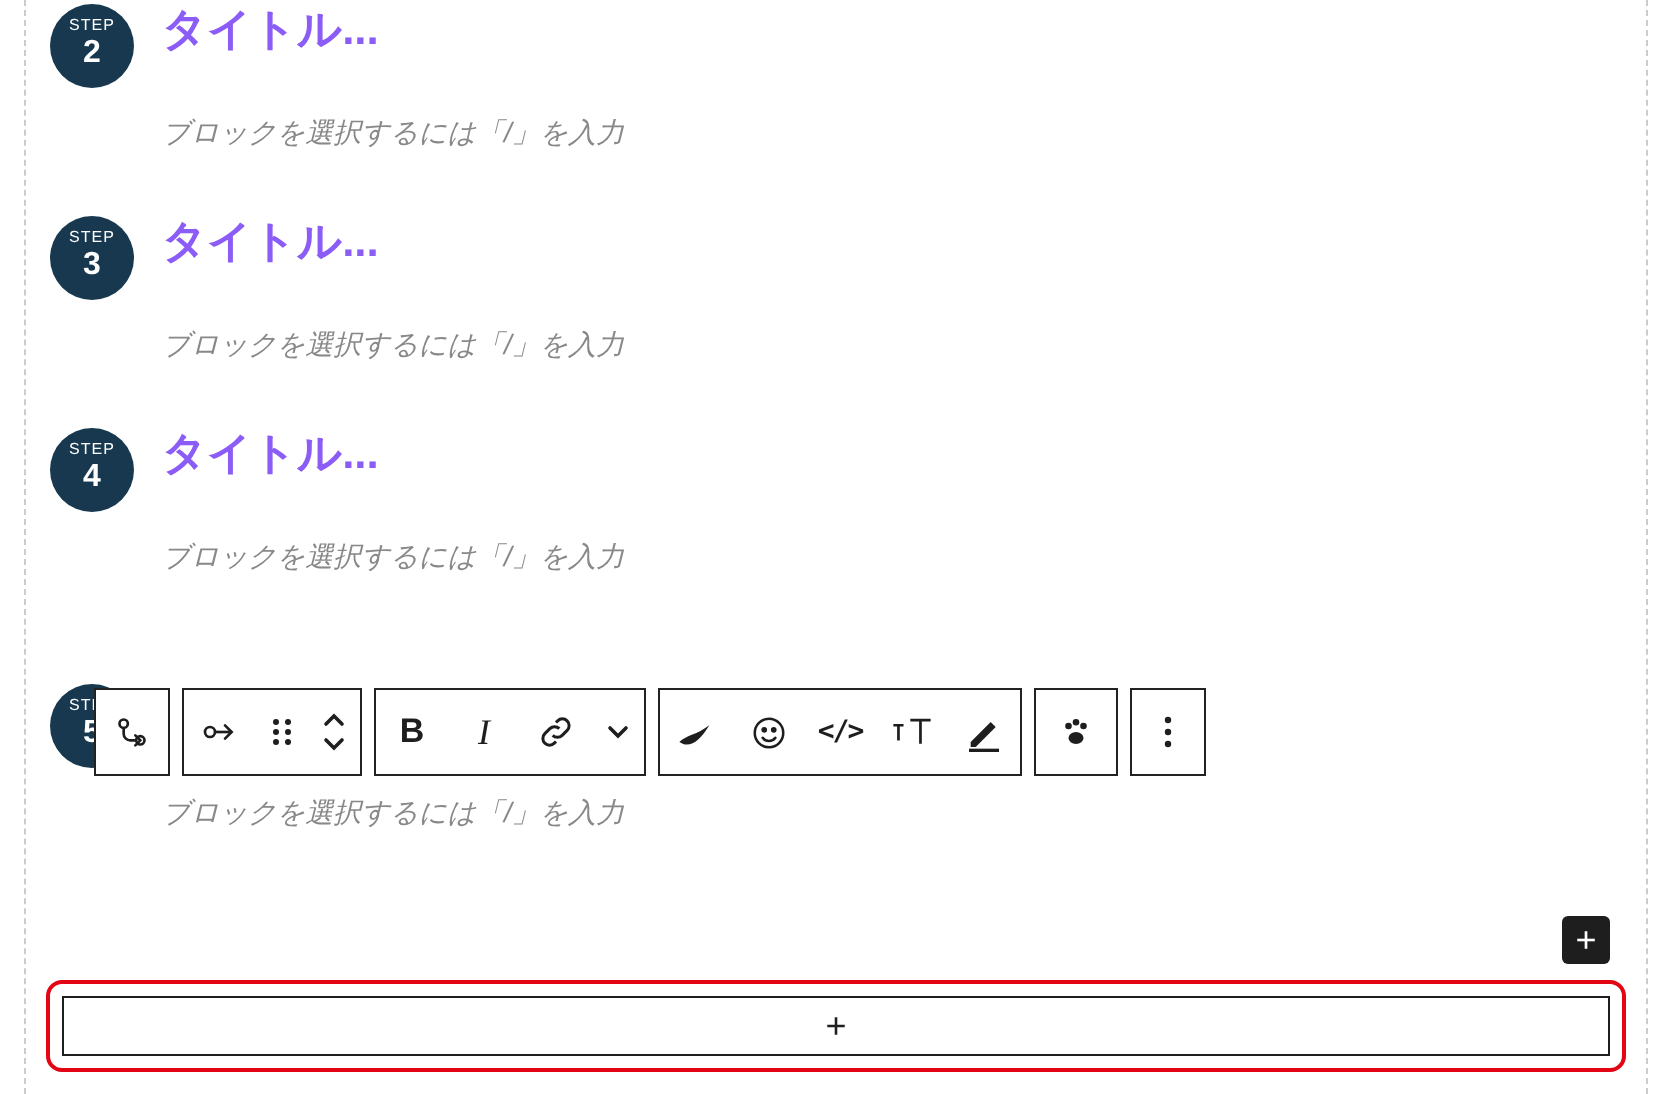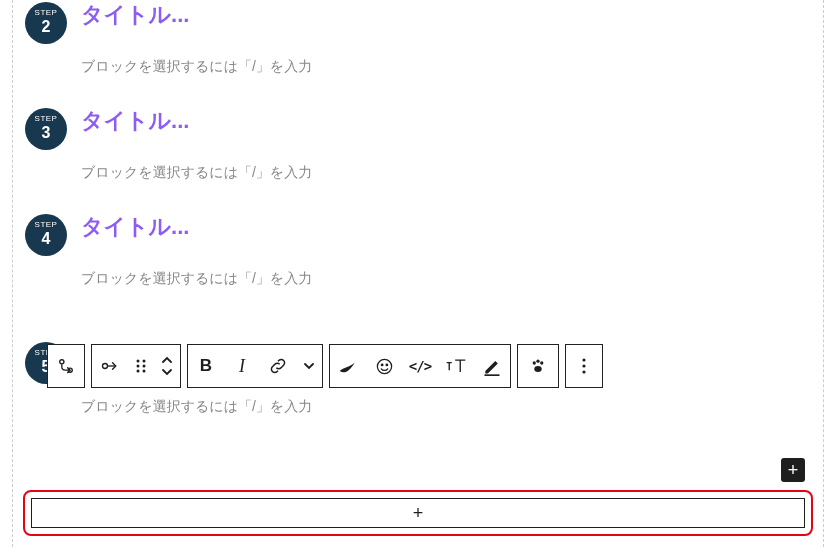--- a/index.html
+++ b/index.html
@@ -53,20 +53,21 @@
   .step-content { flex: 1; }
   .step-title {
     font-size: 22px;
     font-weight: 700;
     color: #8b5cf6;
     margin-bottom: 28px;
   }
   .step-placeholder {
     font-size: 14px;
     color: #888;
+    font-style: italic;
   }
 
   
   .toolbar {
     position: absolute;
     left: 34px;
     top: 344px;
     display: flex;
     background: #fff;
     height: 44px;

